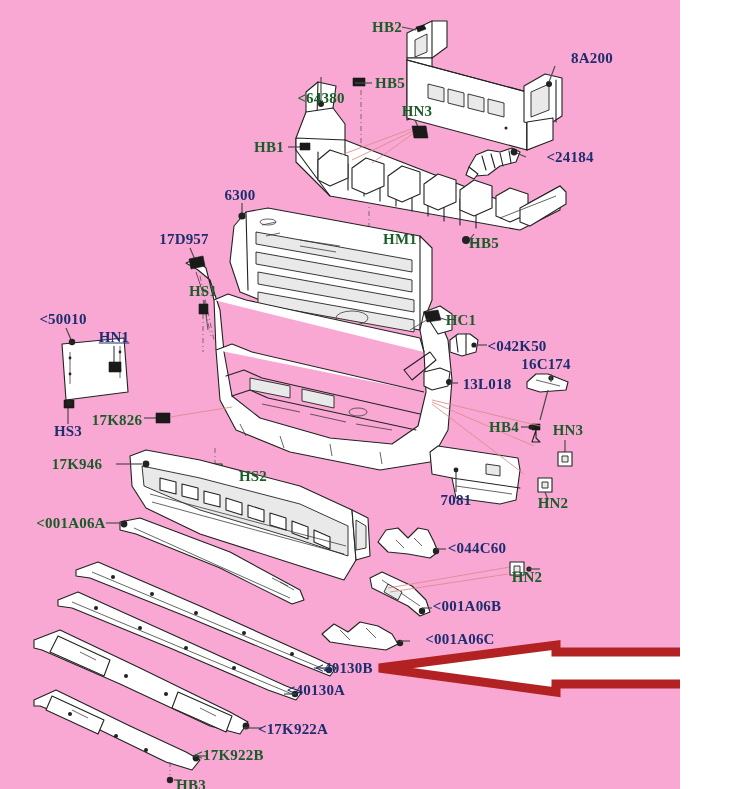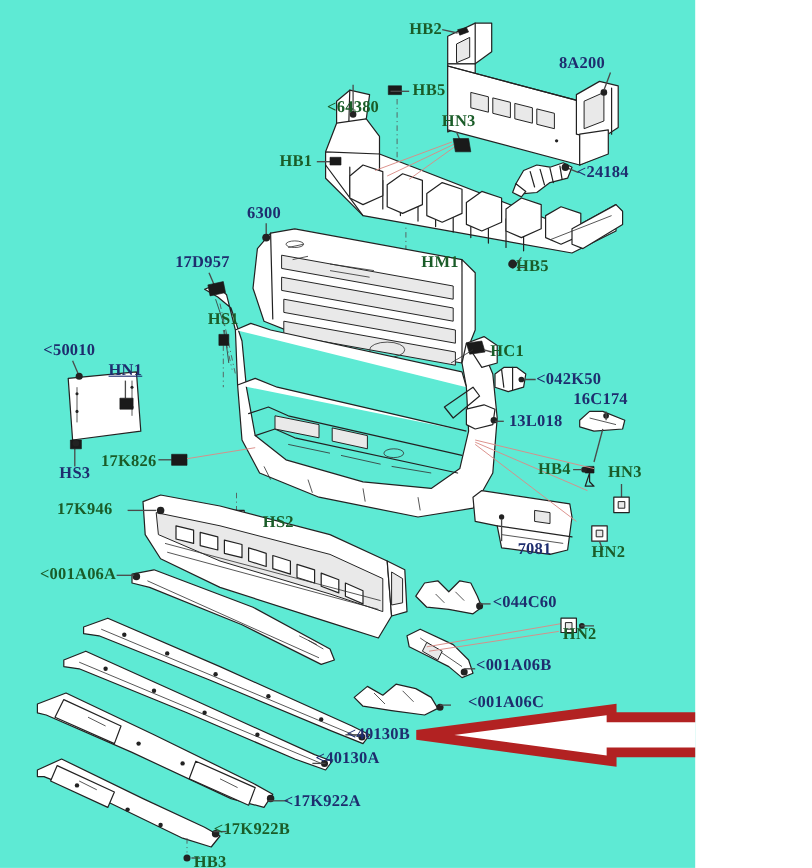--- a/index.html
+++ b/index.html
@@ -1,21 +1,22 @@
 <!DOCTYPE html>
 <html><head>
 <meta charset="utf-8">
 <style>
   html,body{margin:0;padding:0;background:#ffffff;}
   #page{
     position:relative;
     width:632px;height:789px;
-    background:#5eead4;
+    background:#f9a8d4;
     overflow:hidden;
     font-family:"Liberation Serif", serif;
+    padding-left:48px;
   }
   #artwork{position:absolute;left:0;top:0;width:738px;height:789px;}
   .lbl{
     position:absolute;
     white-space:nowrap;
     font-family:"Liberation Serif", serif;
     font-size:15px;
     font-weight:700;
     letter-spacing:.2px;
     line-height:1;
@@ -332,44 +333,44 @@
       <circle cx="400" cy="643" r="3.2" fill="#222"></circle>
     </g>
     <path class="lead" d="M410 641 L400 641"></path>
 
     <g>
       <path d="M379 668 L556 645 L556 652 L690 652 L690 684 L556 684 L556 692 Z" fill="#ffffff" stroke="#b22222" stroke-width="9" stroke-linejoin="miter"></path>
     </g>
   </svg>
 
   <div class="lbl green" style="left:387px;top:27px;">HB2</div>
-  <div class="lbl blue" style="left:529px;top:58px;">8A200</div>
+  <div class="lbl blue" style="left:592px;top:58px;">8A200</div>
   <div class="lbl green" style="left:321px;top:68px;margin-top:30px;">&lt;64380</div>
   <div class="lbl green" style="left:390px;top:83px;">HB5</div>
   <div class="lbl green" style="left:417px;top:111px;">HN3</div>
   <div class="lbl green" style="left:269px;top:147px;">HB1</div>
-  <div class="lbl blue" style="left:548px;top:157px;text-align:right;">&lt;24184</div>
+  <div class="lbl blue" style="left:570px;top:157px;text-align:right;">&lt;24184</div>
   <div class="lbl blue" style="left:240px;top:195px;">6300</div>
   <div class="lbl blue" style="left:184px;top:239px;">17D957</div>
   <div class="lbl green" style="left:400px;top:239px;">HM1</div>
   <div class="lbl green" style="left:484px;top:243px;">HB5</div>
   <div class="lbl green" style="left:203px;top:291px;">HS1</div>
   <div class="lbl green" style="left:461px;top:320px;">HC1</div>
   <div class="lbl blue" style="left:63px;top:319px;">&lt;50010</div>
   <div class="lbl blue" style="left:114px;top:337px;text-decoration:underline;">HN1</div>
   <div class="lbl blue" style="left:517px;top:346px;">&lt;042K50</div>
   <div class="lbl blue" style="left:546px;top:364px;">16C174</div>
   <div class="lbl blue" style="left:487px;top:384px;">13L018</div>
   <div class="lbl green" style="left:117px;top:420px;">17K826</div>
   <div class="lbl blue" style="left:68px;top:431px;">HS3</div>
   <div class="lbl green" style="left:504px;top:427px;">HB4</div>
   <div class="lbl green" style="left:568px;top:430px;">HN3</div>
   <div class="lbl green" style="left:77px;top:464px;">17K946</div>
   <div class="lbl green" style="left:253px;top:476px;">HS2</div>
-  <div class="lbl blue" style="left:456px;top:500px;margin-left:30px;">7081</div>
+  <div class="lbl blue" style="left:456px;top:500px;">7081</div>
   <div class="lbl green" style="left:553px;top:503px;">HN2</div>
   <div class="lbl green" style="left:71px;top:523px;">&lt;001A06A</div>
   <div class="lbl blue" style="left:477px;top:548px;">&lt;044C60</div>
   <div class="lbl green" style="left:527px;top:577px;">HN2</div>
   <div class="lbl blue" style="left:467px;top:606px;">&lt;001A06B</div>
   <div class="lbl blue" style="left:460px;top:639px;">&lt;001A06C</div>
   <div class="lbl blue" style="left:344px;top:668px;">&lt;40130B</div>
   <div class="lbl blue" style="left:316px;top:690px;">&lt;40130A</div>
   <div class="lbl blue" style="left:293px;top:729px;">&lt;17K922A</div>
   <div class="lbl green" style="left:229px;top:755px;">&lt;17K922B</div>

